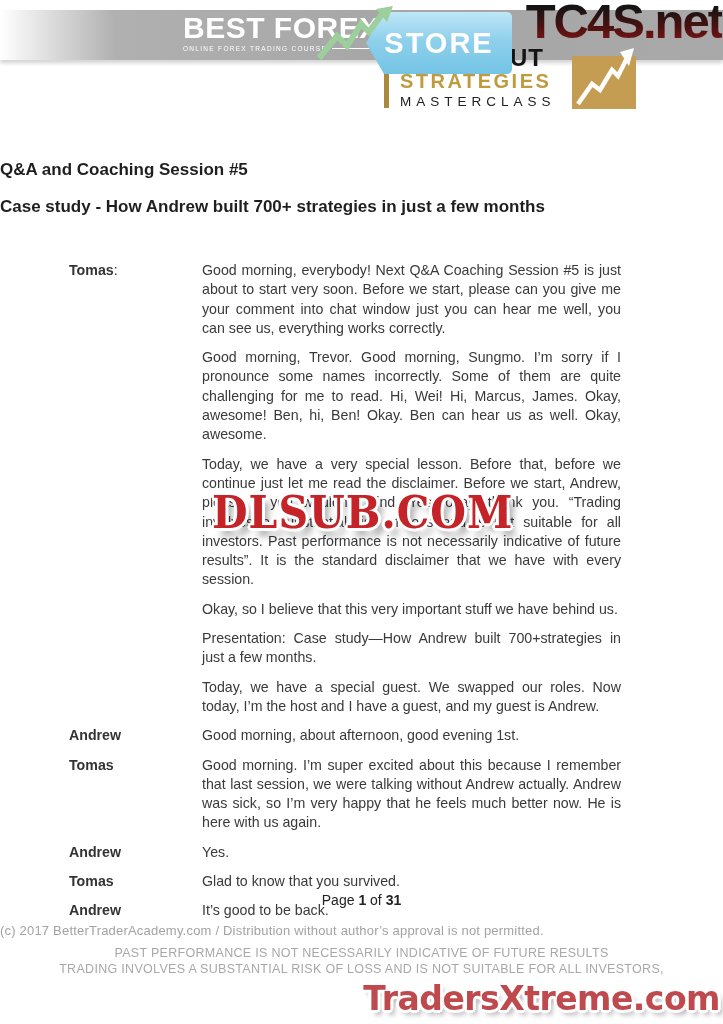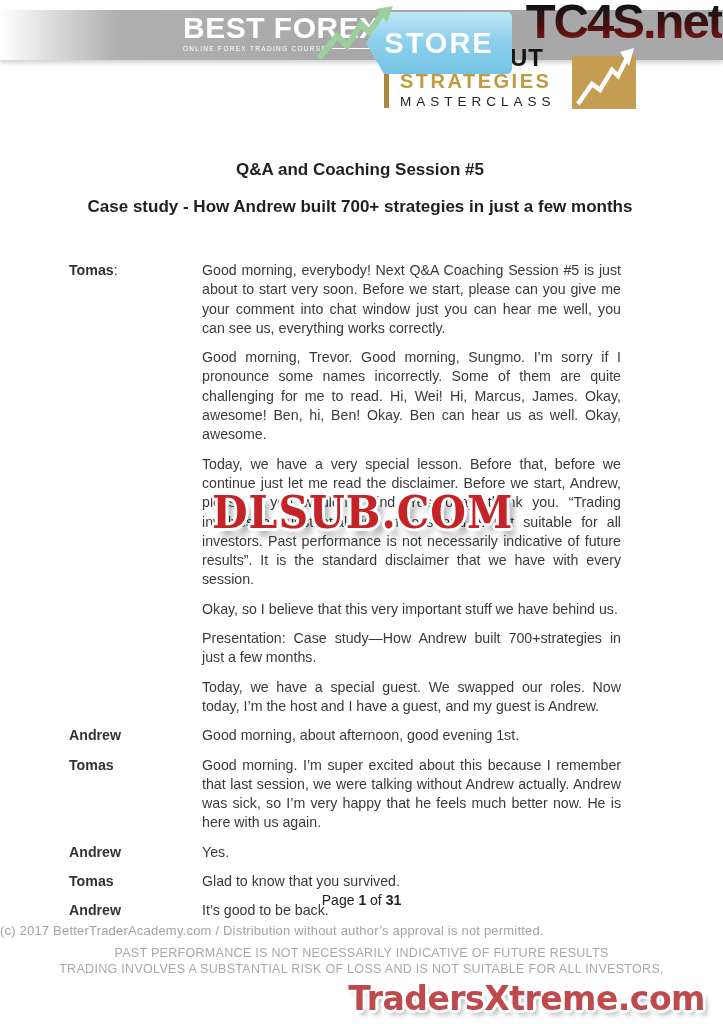--- a/index.html
+++ b/index.html
@@ -29,41 +29,41 @@
   }
   .course{position:absolute;left:384px;top:46px;display:flex;z-index:2;}
   .course-bar{width:5px;height:62px;background:#a8893e;margin-right:11px;}
   .course-l1{font-size:24px;font-weight:bold;color:#141414;letter-spacing:1px;line-height:24px;white-space:nowrap;}
   .course-l2{font-size:20px;font-weight:bold;color:#bf9a3e;letter-spacing:2.5px;line-height:20px;margin-top:1px;white-space:nowrap;}
   .course-l3{font-size:13.5px;color:#222;letter-spacing:5px;line-height:14px;margin-top:4px;white-space:nowrap;}
   .gold-square{position:absolute;left:572px;top:56px;width:64px;height:53px;background:#c59d52;z-index:1;}
   .gold-square svg{position:absolute;left:0;top:-14px;overflow:visible;}
 
   
-  .doc-title,.doc-subtitle{position:absolute;left:0;width:720px;text-align:center;
+  .doc-title,.doc-subtitle{position:absolute;left:0;width:720px;text-align:left;
         font-weight:bold;color:#1f1f1f;font-size:17px;}
   .doc-title{top:160px;}
   .doc-subtitle{top:197px;}
 
   .transcript{position:absolute;top:261px;left:69px;width:552px;
         color:#3a3a3a;font-size:14.2px;line-height:19.3px;}
   .row{display:flex;}
   .speaker{width:133px;flex-shrink:0;font-weight:bold;color:#333;}
   .speaker .colon{font-weight:normal;}
   .speech{width:419px;text-align:justify;}
   .speech p{margin:0 0 10px 0;}
 
   
   .stamp-center{position:absolute;left:212px;top:487px;z-index:5;
         font-family:"DejaVu Serif",serif;font-weight:bold;font-size:41px;letter-spacing:1px;
         color:#c42327;transform:scaleY(1.08);transform-origin:top left;white-space:nowrap;
         text-shadow:-2px -2px 0 #fff,2px -2px 0 #fff,-2px 2px 0 #fff,2px 2px 0 #fff,
                     -3px 0 0 #fff,3px 0 0 #fff,0 3px 0 #fff,0 -3px 0 #fff,
                     6px 7px 7px rgba(0,0,0,.35);}
-  .stamp-bottom{position:absolute;right:18px;top:979px;z-index:5;
+  .stamp-bottom{position:absolute;right:3px;top:979px;z-index:5;
         font-family:"DejaVu Sans",sans-serif;font-weight:bold;font-size:33px;letter-spacing:-.5px;
         color:#bf4a4e;white-space:nowrap;
         text-shadow:-2px -2px 0 #fff,2px -2px 0 #fff,-2px 2px 0 #fff,2px 2px 0 #fff,
                     -3px 0 0 #fff,3px 0 0 #fff,0 3px 0 #fff,0 -3px 0 #fff,
                     4px 5px 5px rgba(0,0,0,.3);}
 
   
   .page-num{position:absolute;top:892px;left:0;width:723px;text-align:center;
         font-size:14px;color:#222;}
   .page-num .b{font-weight:bold;}

